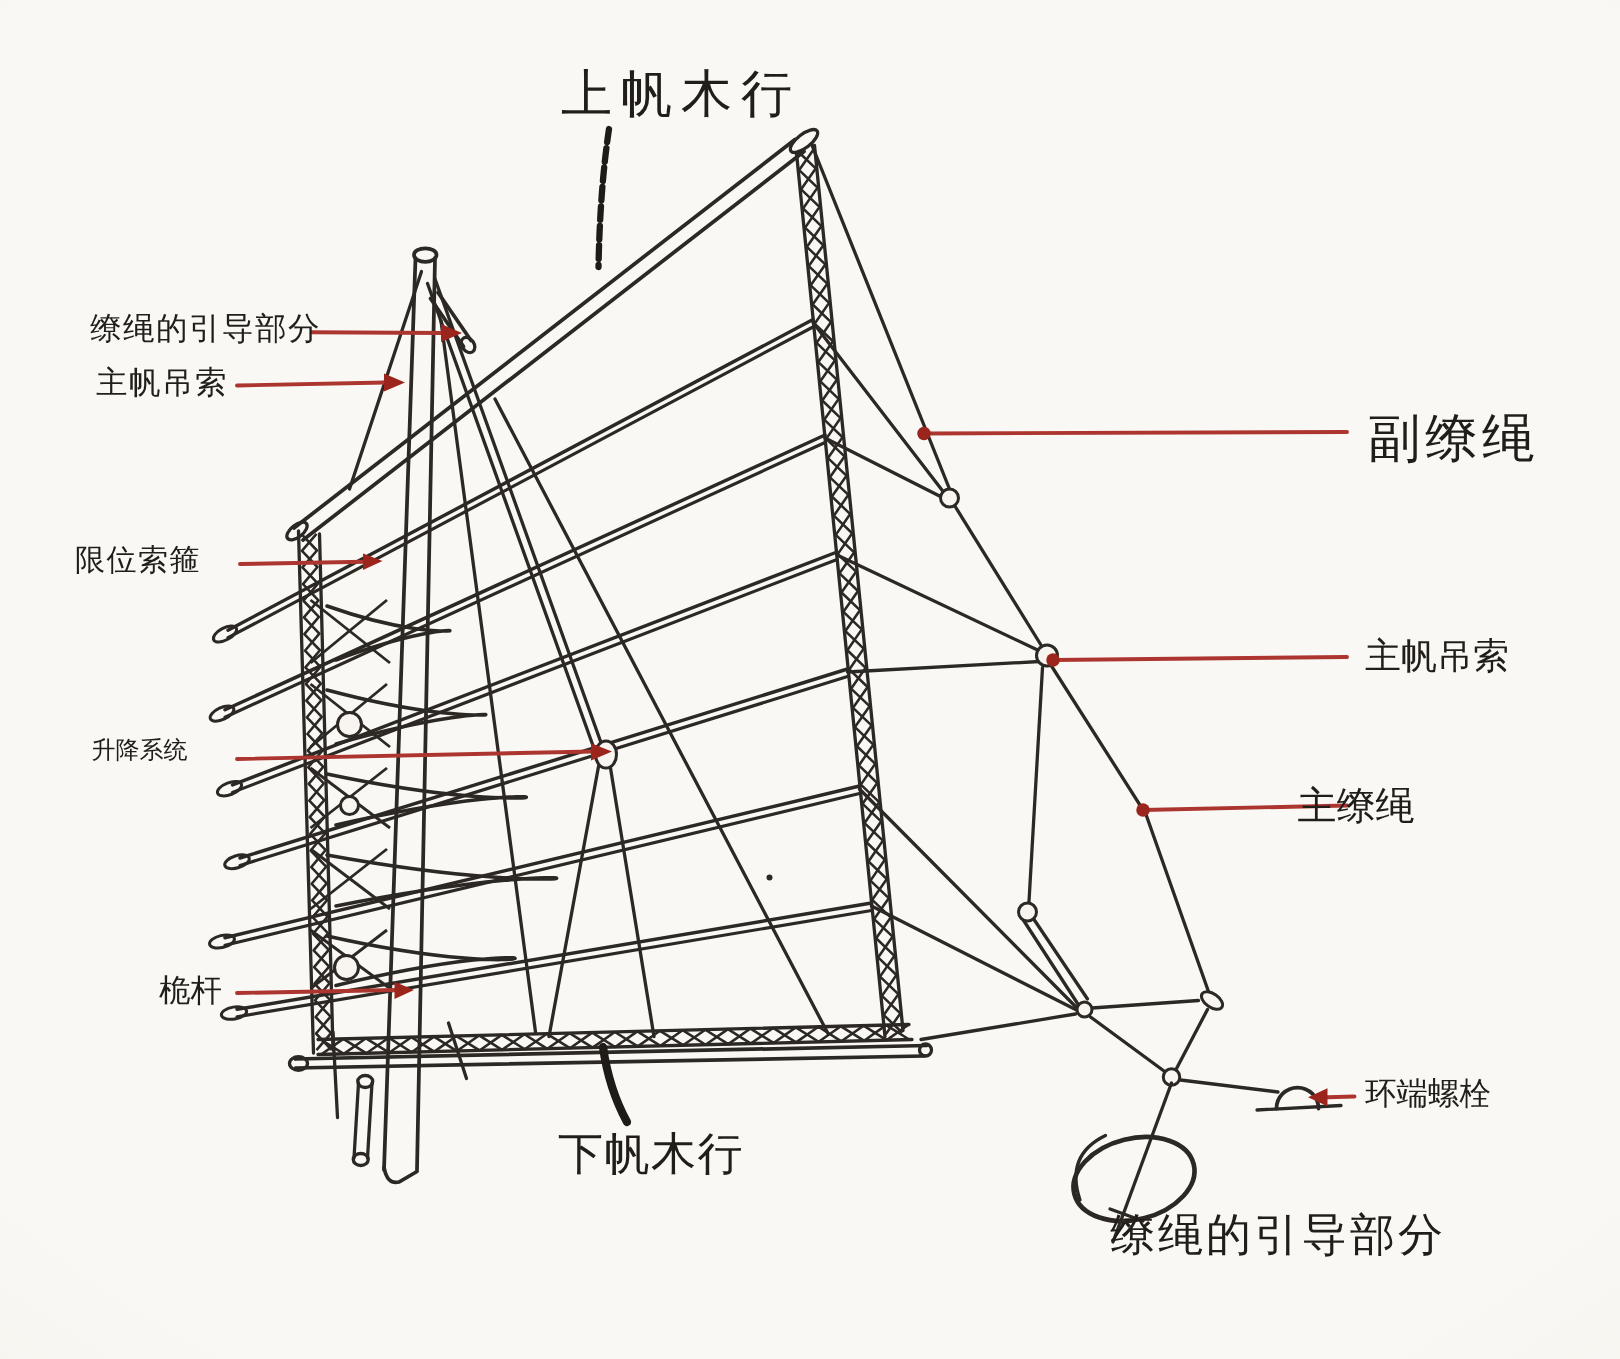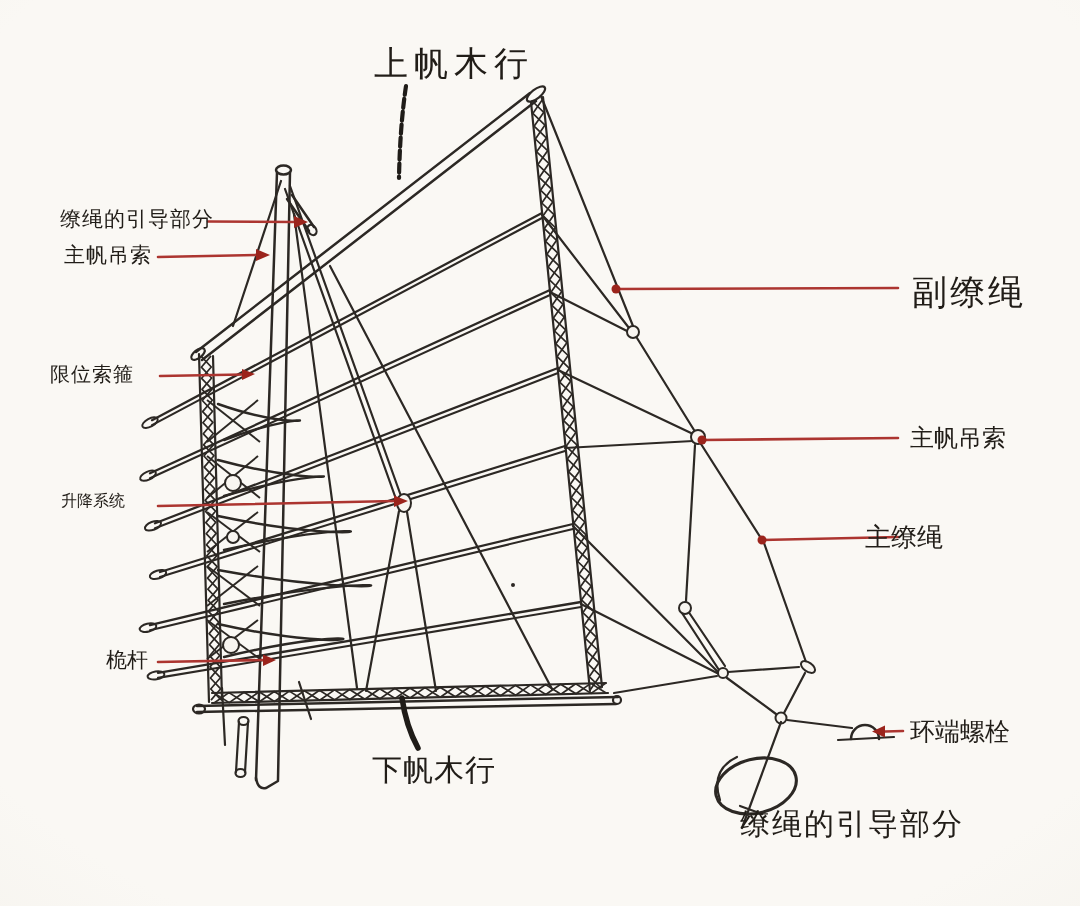--- a/index.html
+++ b/index.html
@@ -200,18 +200,18 @@
 
 <div class="lbl" style="left:60px;top:207px;font-size:21px;letter-spacing:1px">缭绳的引导部分</div>
 <div class="lbl" style="left:64px;top:243px;font-size:21px;letter-spacing:1px">主帆吊索</div>
 <div class="lbl" style="left:50px;top:362px;font-size:20px;letter-spacing:1px">限位索箍</div>
 <div class="lbl" style="left:61px;top:491px;font-size:16px;letter-spacing:0px">升降系统</div>
 <div class="lbl" style="left:106px;top:648px;font-size:21px;letter-spacing:0px">桅杆</div>
 
 <div class="lbl" style="left:912px;top:272px;font-size:35px;letter-spacing:3px">副缭绳</div>
 <div class="lbl" style="left:910px;top:424px;font-size:24px;letter-spacing:0px">主帆吊索</div>
 <div class="lbl" style="left:865px;top:522px;font-size:26px;letter-spacing:0px">主缭绳</div>
-<div class="lbl" style="left:910px;top:717px;font-size:25px;letter-spacing:0px">环端螺栓</div>
+<div class="lbl" style="left:910px;top:717px;font-size:21px;letter-spacing:0px">环端螺栓</div>
 
 <div class="lbl" style="left:740px;top:806px;font-size:30px;letter-spacing:2px">缭绳的引导部分</div>
 <div class="lbl" style="left:372px;top:752px;font-size:30px;letter-spacing:1px">下帆木行</div>
 
 </div>
 
 </body></html>

